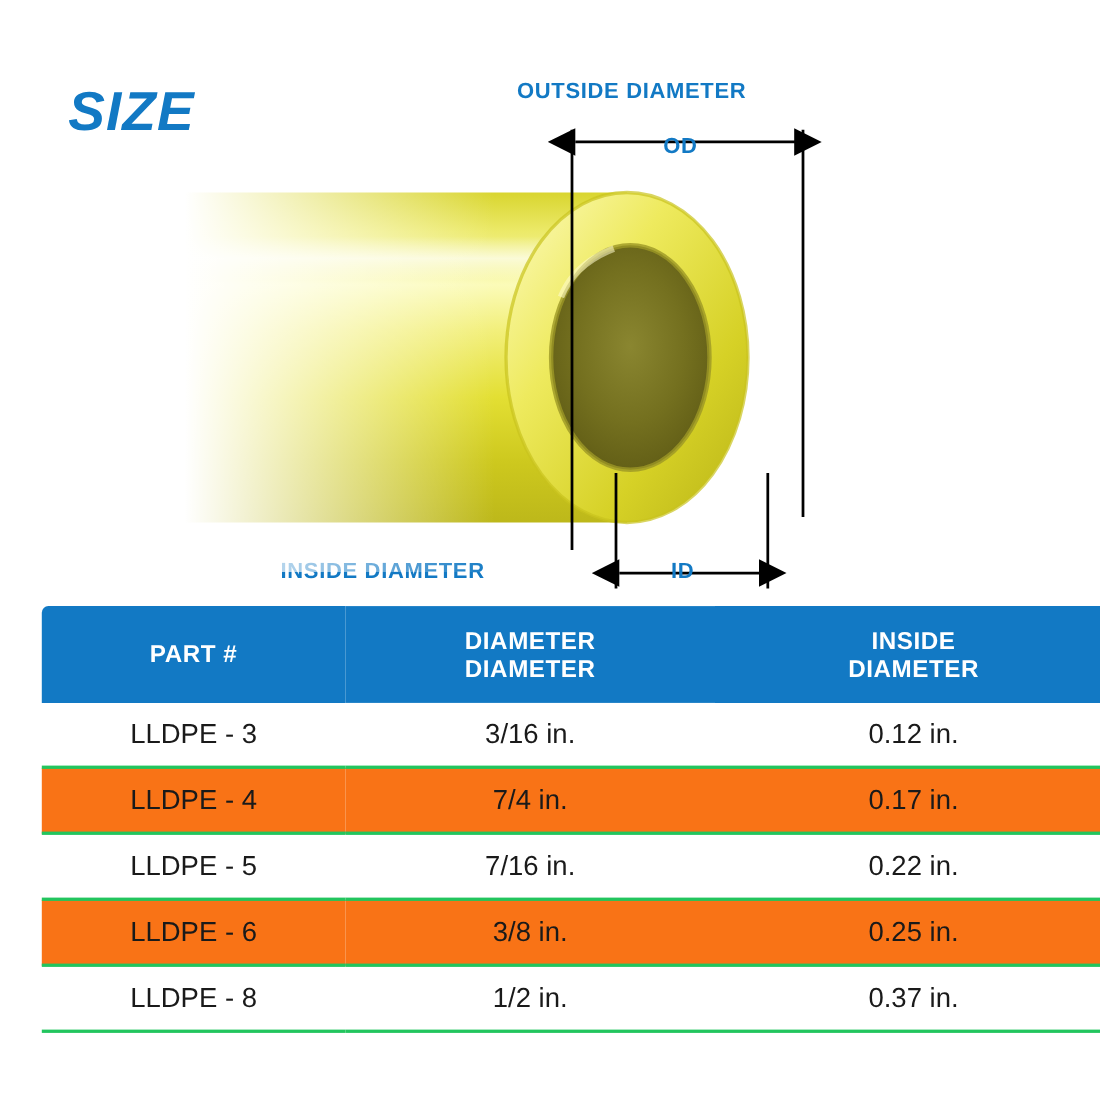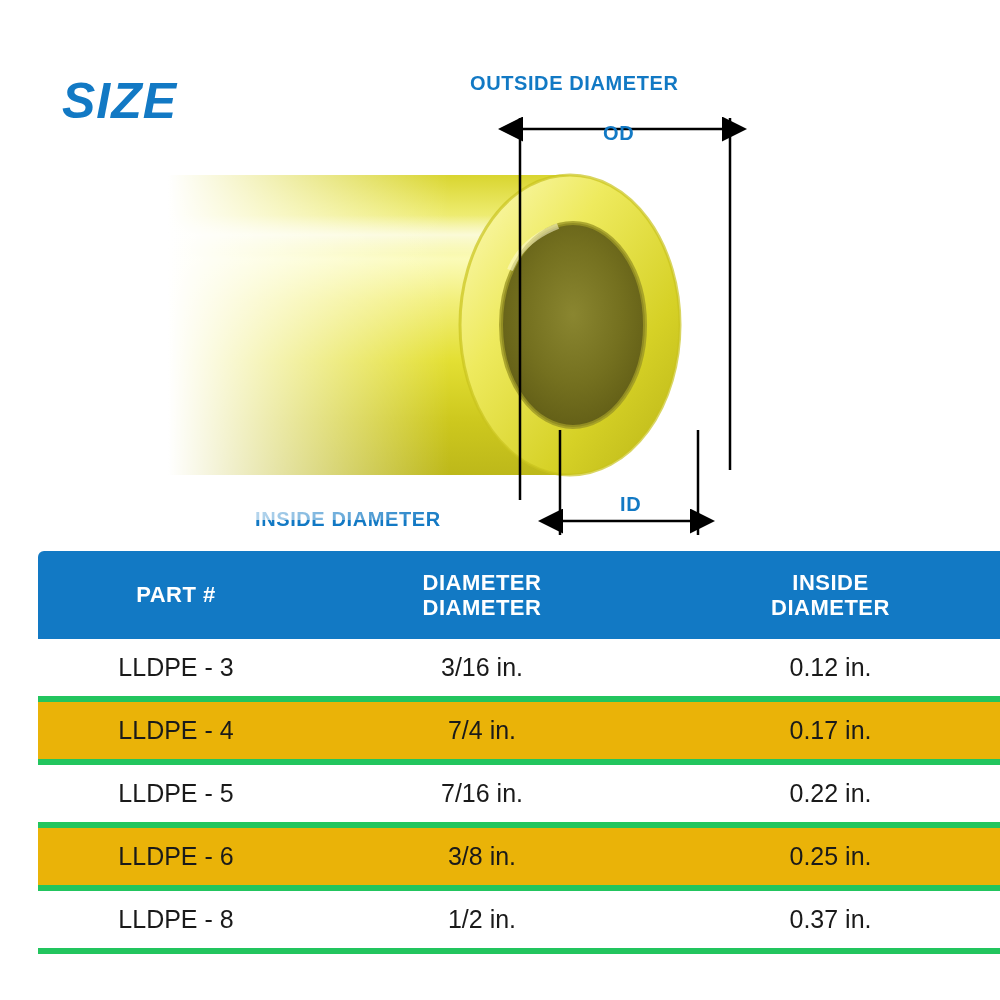--- a/index.html
+++ b/index.html
@@ -55,21 +55,21 @@
   .lbl {
     position: absolute;
     color: #1279c4;
     font-weight: bold;
     font-size: 20px;
     letter-spacing: 0.6px;
   }
   .lbl-od   { left: 470px; top: 72px; }
   .lbl-odv  { left: 603px; top: 122px; }
   .lbl-id   { left: 255px; top: 508px; }
-  .lbl-idv  { left: 610px; top: 493px; margin-left: 10px; }
+  .lbl-idv  { left: 610px; top: 508px; }
 
   
   .table {
     position: absolute;
     left: 38px;
     top: 551px;
     width: 925px;
     border-collapse: collapse;
     table-layout: fixed;
   }
@@ -84,23 +84,23 @@
     letter-spacing: 0.5px;
   }
   .table th:first-child { border-top-left-radius: 6px; border-bottom-left-radius: 0; }
   .table th:last-child  { border-top-right-radius: 6px; }
   .thead-row { height: 88px; }
   .table td {
     font-size: 25px;
     color: #1a1a1a;
     text-align: center;
     padding: 14px 6px;
-    border-bottom: 6px solid #22c55e;
-  }
-  .table tr.alt td { background: #eab308; }
+    border-bottom: 3px solid #22c55e;
+  }
+  .table tr.alt td { background: #f97316; }
   .col-part { width: 260px; }
   .col-od   { width: 320px; }
   .col-id   { width: 345px; }
 </style>
 </head>
 <body>
 
 <div class="page">
 
   <div class="size-title">SIZE</div>

